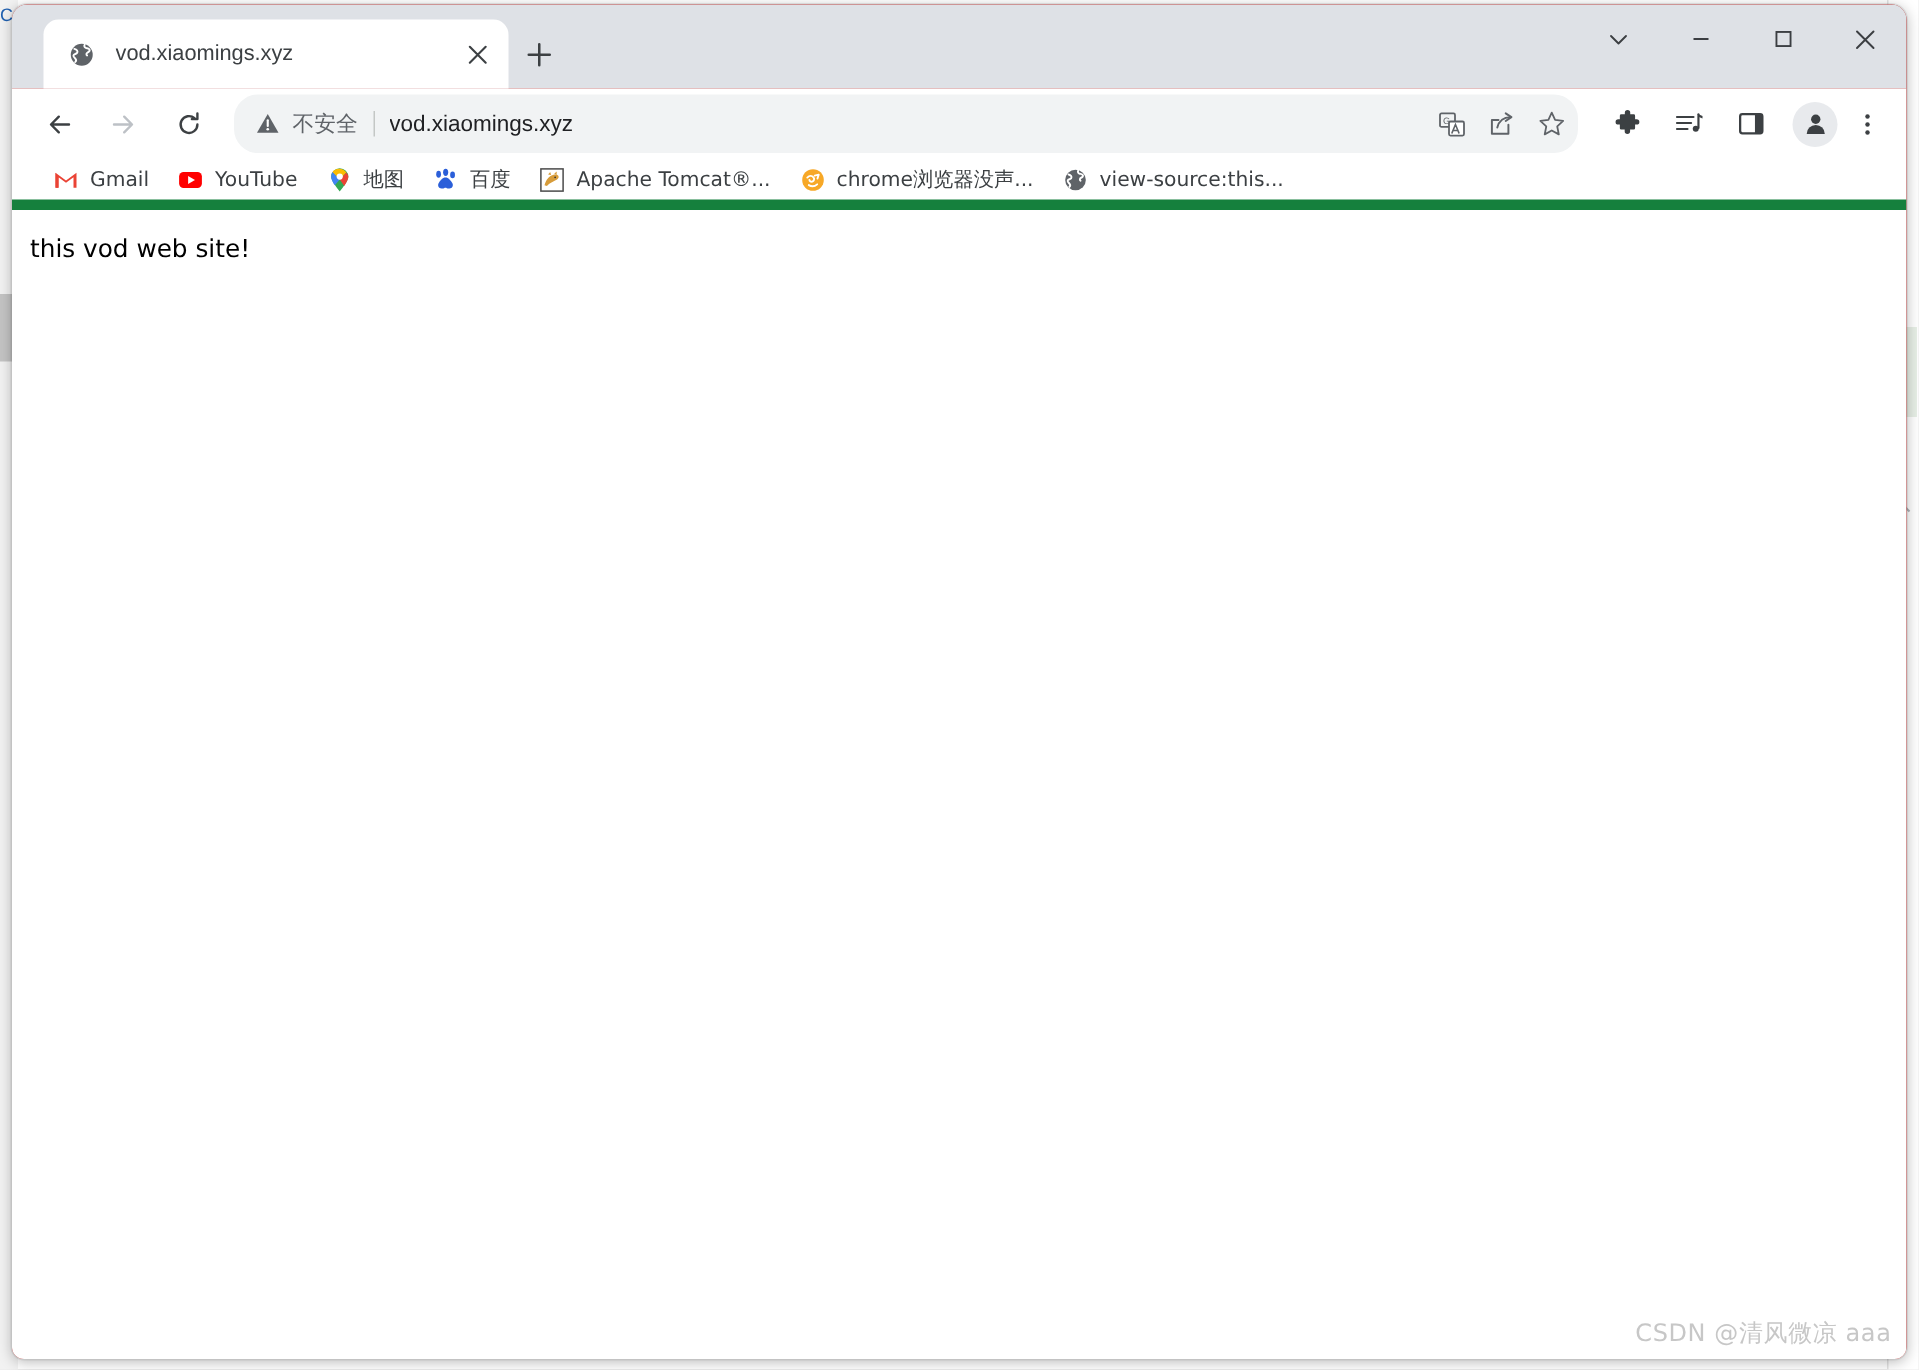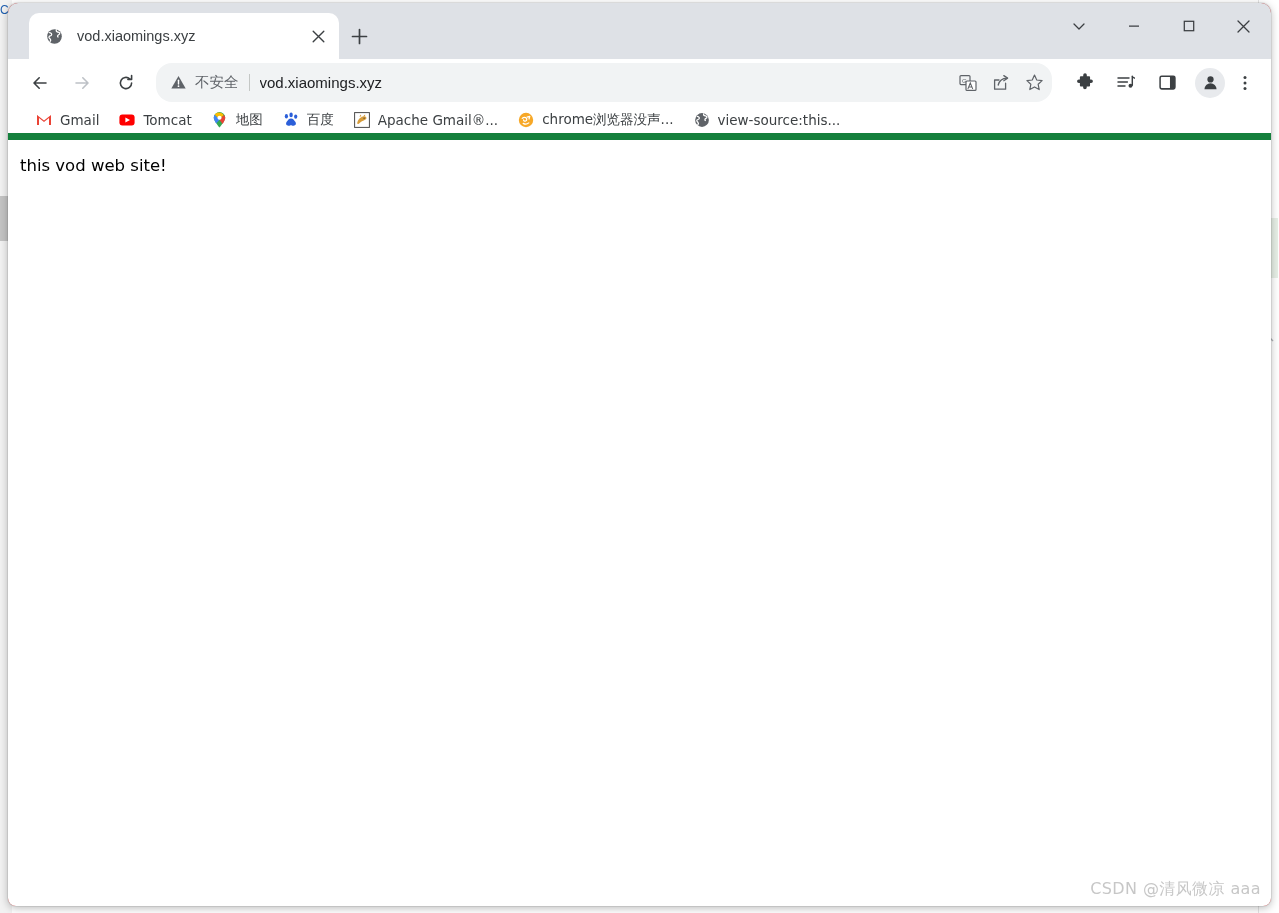--- a/index.html
+++ b/index.html
@@ -493,21 +493,21 @@
         <span class="bm-label">Gmail</span>
       </div>
 
       <div class="bm">
         <span class="bm-icon">
           <svg width="16" height="16" viewBox="0 0 16 12" aria-hidden="true">
             <rect x="0.4" y="0.6" width="15.2" height="10.8" rx="3" fill="#ff0000"></rect>
             <path d="M6.4 3.4 L11 6 L6.4 8.6 Z" fill="#ffffff"></path>
           </svg>
         </span>
-        <span class="bm-label">Tomcat</span>
+        <span class="bm-label">YouTube</span>
       </div>
 
       <div class="bm">
         <span class="bm-icon">
           <svg width="15" height="16" viewBox="0 0 15 17" aria-hidden="true">
             <path d="M7.5 16.6 C7.5 16.6 13.6 9.4 13.6 6.2 A6.1 6.1 0 0 0 1.4 6.2 C1.4 9.4 7.5 16.6 7.5 16.6 Z" fill="#34a853"></path>
             <path d="M2.2 3 A6.1 6.1 0 0 1 12.2 3.2 L7.5 8.1 Z" fill="#fbbc04"></path>
             <path d="M1.4 6.2 A6.1 6.1 0 0 1 2.3 2.9 L7.5 8.2 L4 12.3 C2.4 10 1.4 7.6 1.4 6.2 Z" fill="#4285f4"></path>
             <path d="M13.6 6.2 c0 1.5 -1.2 4.1 -2.9 6.5 L7.5 8.2 L12.2 3.1 A6 6 0 0 1 13.6 6.2 Z" fill="#ea4335"></path>
             <circle cx="7.5" cy="6.1" r="2.2" fill="#ffffff"></circle>
@@ -531,21 +531,21 @@
       <div class="bm">
         <span class="bm-icon">
           <svg width="16" height="16" viewBox="0 0 16 16" aria-hidden="true">
             <rect x="0.6" y="0.6" width="14.8" height="14.8" fill="#ffffff" stroke="#4a4a4a" stroke-width="1"></rect>
             <path d="M3 11.5 C4 7.5 6 5.5 8.6 4.6 c1.6 -.6 3 -.3 3.6 .6 .5 .8 .2 1.8 -.8 2.4 C9.4 8.9 6.5 9.6 4.6 12 Z" fill="#d79c3a"></path>
             <path d="M5.4 4.4 L6.8 2.6 L7.4 4.6 Z" fill="#d79c3a"></path>
             <path d="M9.5 3.6 L11.2 2.4 L11 4.6 Z" fill="#d79c3a"></path>
             <circle cx="10.1" cy="6.2" r=".6" fill="#333"></circle>
           </svg>
         </span>
-        <span class="bm-label">Apache Gmail®...</span>
+        <span class="bm-label">Apache Tomcat®...</span>
       </div>
 
       <div class="bm">
         <span class="bm-icon">
           <svg width="16" height="16" viewBox="0 0 16 16" aria-hidden="true">
             <circle cx="8" cy="8" r="7.2" fill="#f7a827"></circle>
             <path d="M4.2 6.4 c1.6 -1.6 3.1 -1.3 4.1 -.2 .9 1 .4 2.4 -.7 2.8 -1 .4 -2 -.2 -2 -1.1" stroke="#ffffff" stroke-width="1.25" fill="none" stroke-linecap="round"></path>
             <path d="M9.1 5.1 L11.8 4.4 L11 7" stroke="#ffffff" stroke-width="1.25" fill="none" stroke-linecap="round" stroke-linejoin="round"></path>
             <path d="M5.2 11.4 c1.8 1.1 4 .9 5.6 -.5" stroke="#ffffff" stroke-width="1.25" fill="none" stroke-linecap="round"></path>
           </svg>

